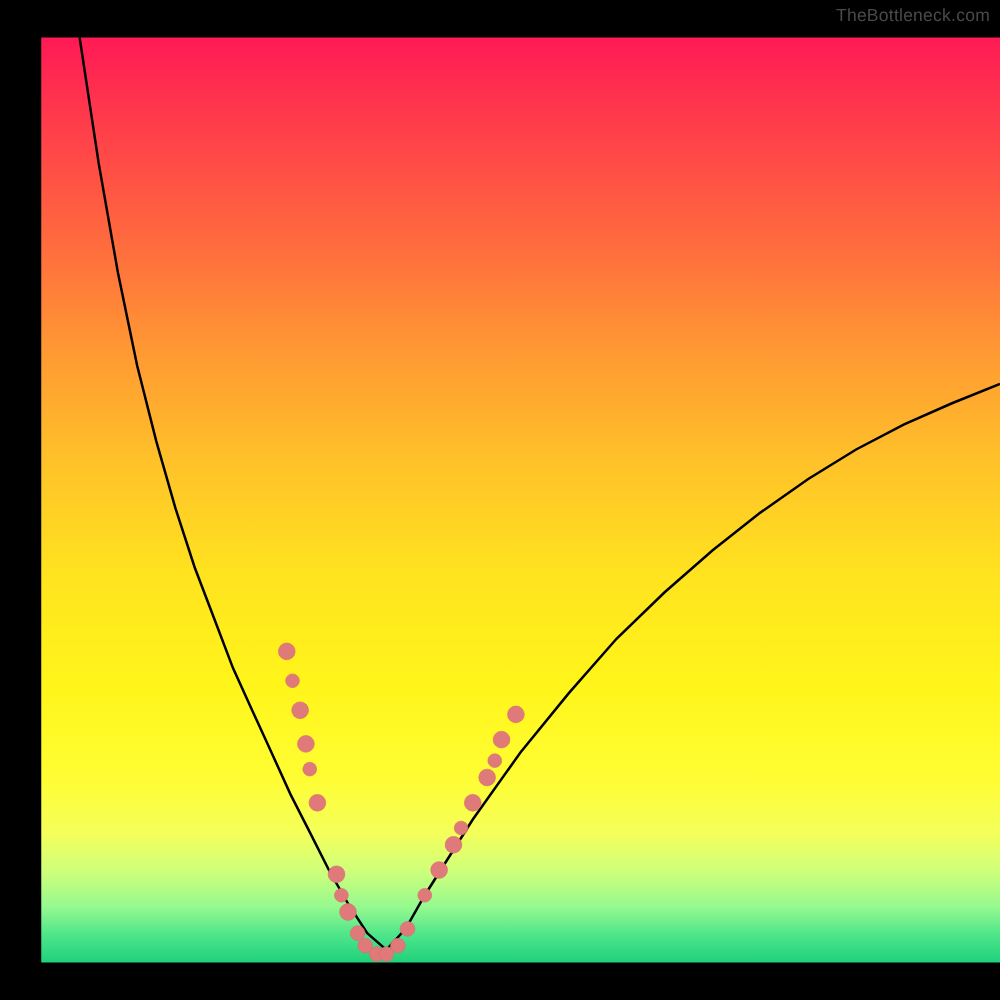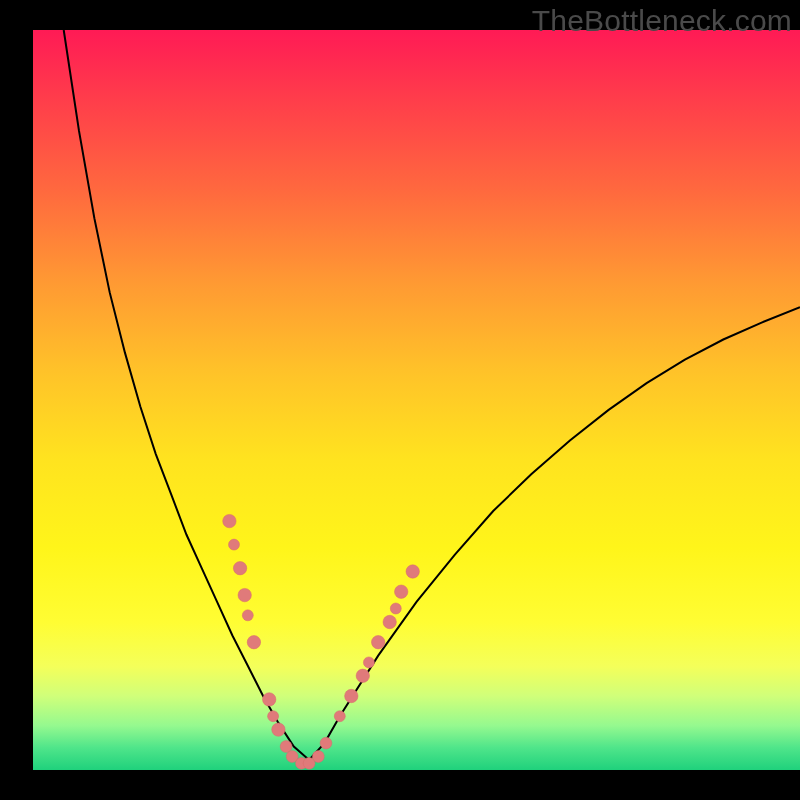--- a/index.html
+++ b/index.html
@@ -32,21 +32,21 @@
       #d0ff7a 90%,
       #95f98f 94%,
       #4fe58a 97%,
       #1fd17c 100%);
   }
   #watermark {
     position: absolute;
     top: 4px;
     right: 8px;
     color: #4a4a4a;
-    font-size: 30px;
+    font-size: 14px;
     font-weight: 500;
     letter-spacing: 0.2px;
     user-select: none;
   }
   svg {
     position: absolute;
     left: 0; top: 0;
   }
   .curve {
     fill: none;

